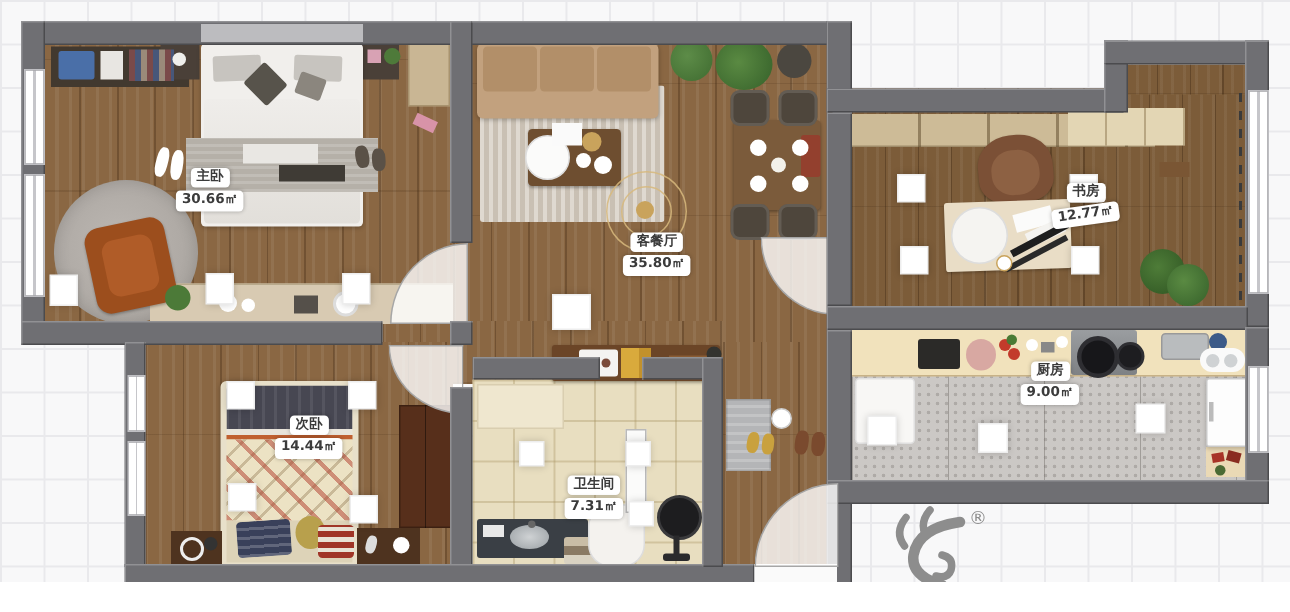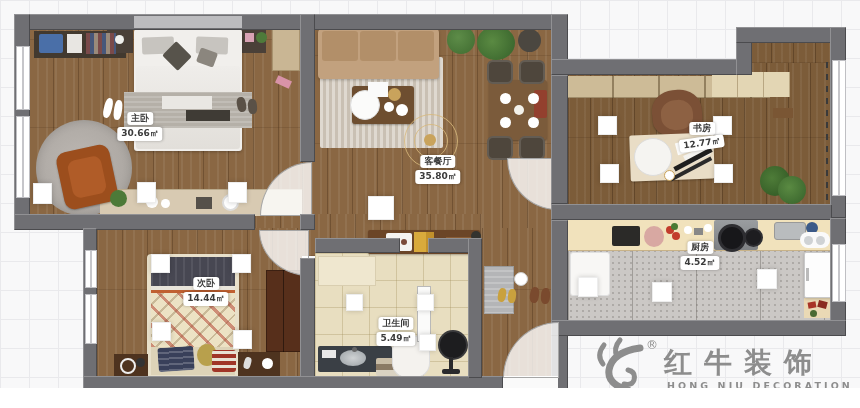--- a/index.html
+++ b/index.html
@@ -261,44 +261,42 @@
   <div class="sqlight" style="left:757px;top:269px;width:18px;height:18px"></div>
 
   <div class="room-label" style="left:140px;top:112px">
     <span class="chip">主卧</span>
     <span class="chip">30.66㎡</span>
   </div>
   <div class="room-label" style="left:438px;top:155px">
     <span class="chip">客餐厅</span>
     <span class="chip">35.80㎡</span>
   </div>
-  <div class="room-label" style="left:702px;top:122px">
+  <div class="room-label" style="left:724px;top:122px">
     <span class="chip">书房</span>
     <span class="chip" style="transform:rotate(-8deg)">12.77㎡</span>
   </div>
   <div class="room-label" style="left:206px;top:277px">
     <span class="chip">次卧</span>
     <span class="chip">14.44㎡</span>
   </div>
   <div class="room-label" style="left:396px;top:317px">
     <span class="chip">卫生间</span>
-    <span class="chip">5.49㎡</span>
+    <span class="chip">7.31㎡</span>
   </div>
   <div class="room-label" style="left:700px;top:241px">
     <span class="chip">厨房</span>
-    <span class="chip">4.52㎡</span>
+    <span class="chip">9.00㎡</span>
   </div>
 
   <div id="logo">
     <svg width="62" height="60" viewBox="0 0 62 60">
       <g fill="none" stroke="#8d8d8d" stroke-linecap="round">
         <path d="M12 9 Q4 19 11 28" stroke-width="5"></path>
         <path d="M28 4 Q21 12 25 21" stroke-width="5"></path>
         <path d="M48 12 Q20 16 17 34 Q15 48 36 54" stroke-width="7"></path>
         <path d="M36 34 Q44 36 42 44 Q40 50 32 48" stroke-width="5"></path>
       </g>
     </svg>
     <span class="reg">®</span>
-    <div class="brand">红牛装饰</div>
-    <div class="sub">HONG NIU DECORATION</div>
   </div>
 
 </div>
 
 </body></html>

